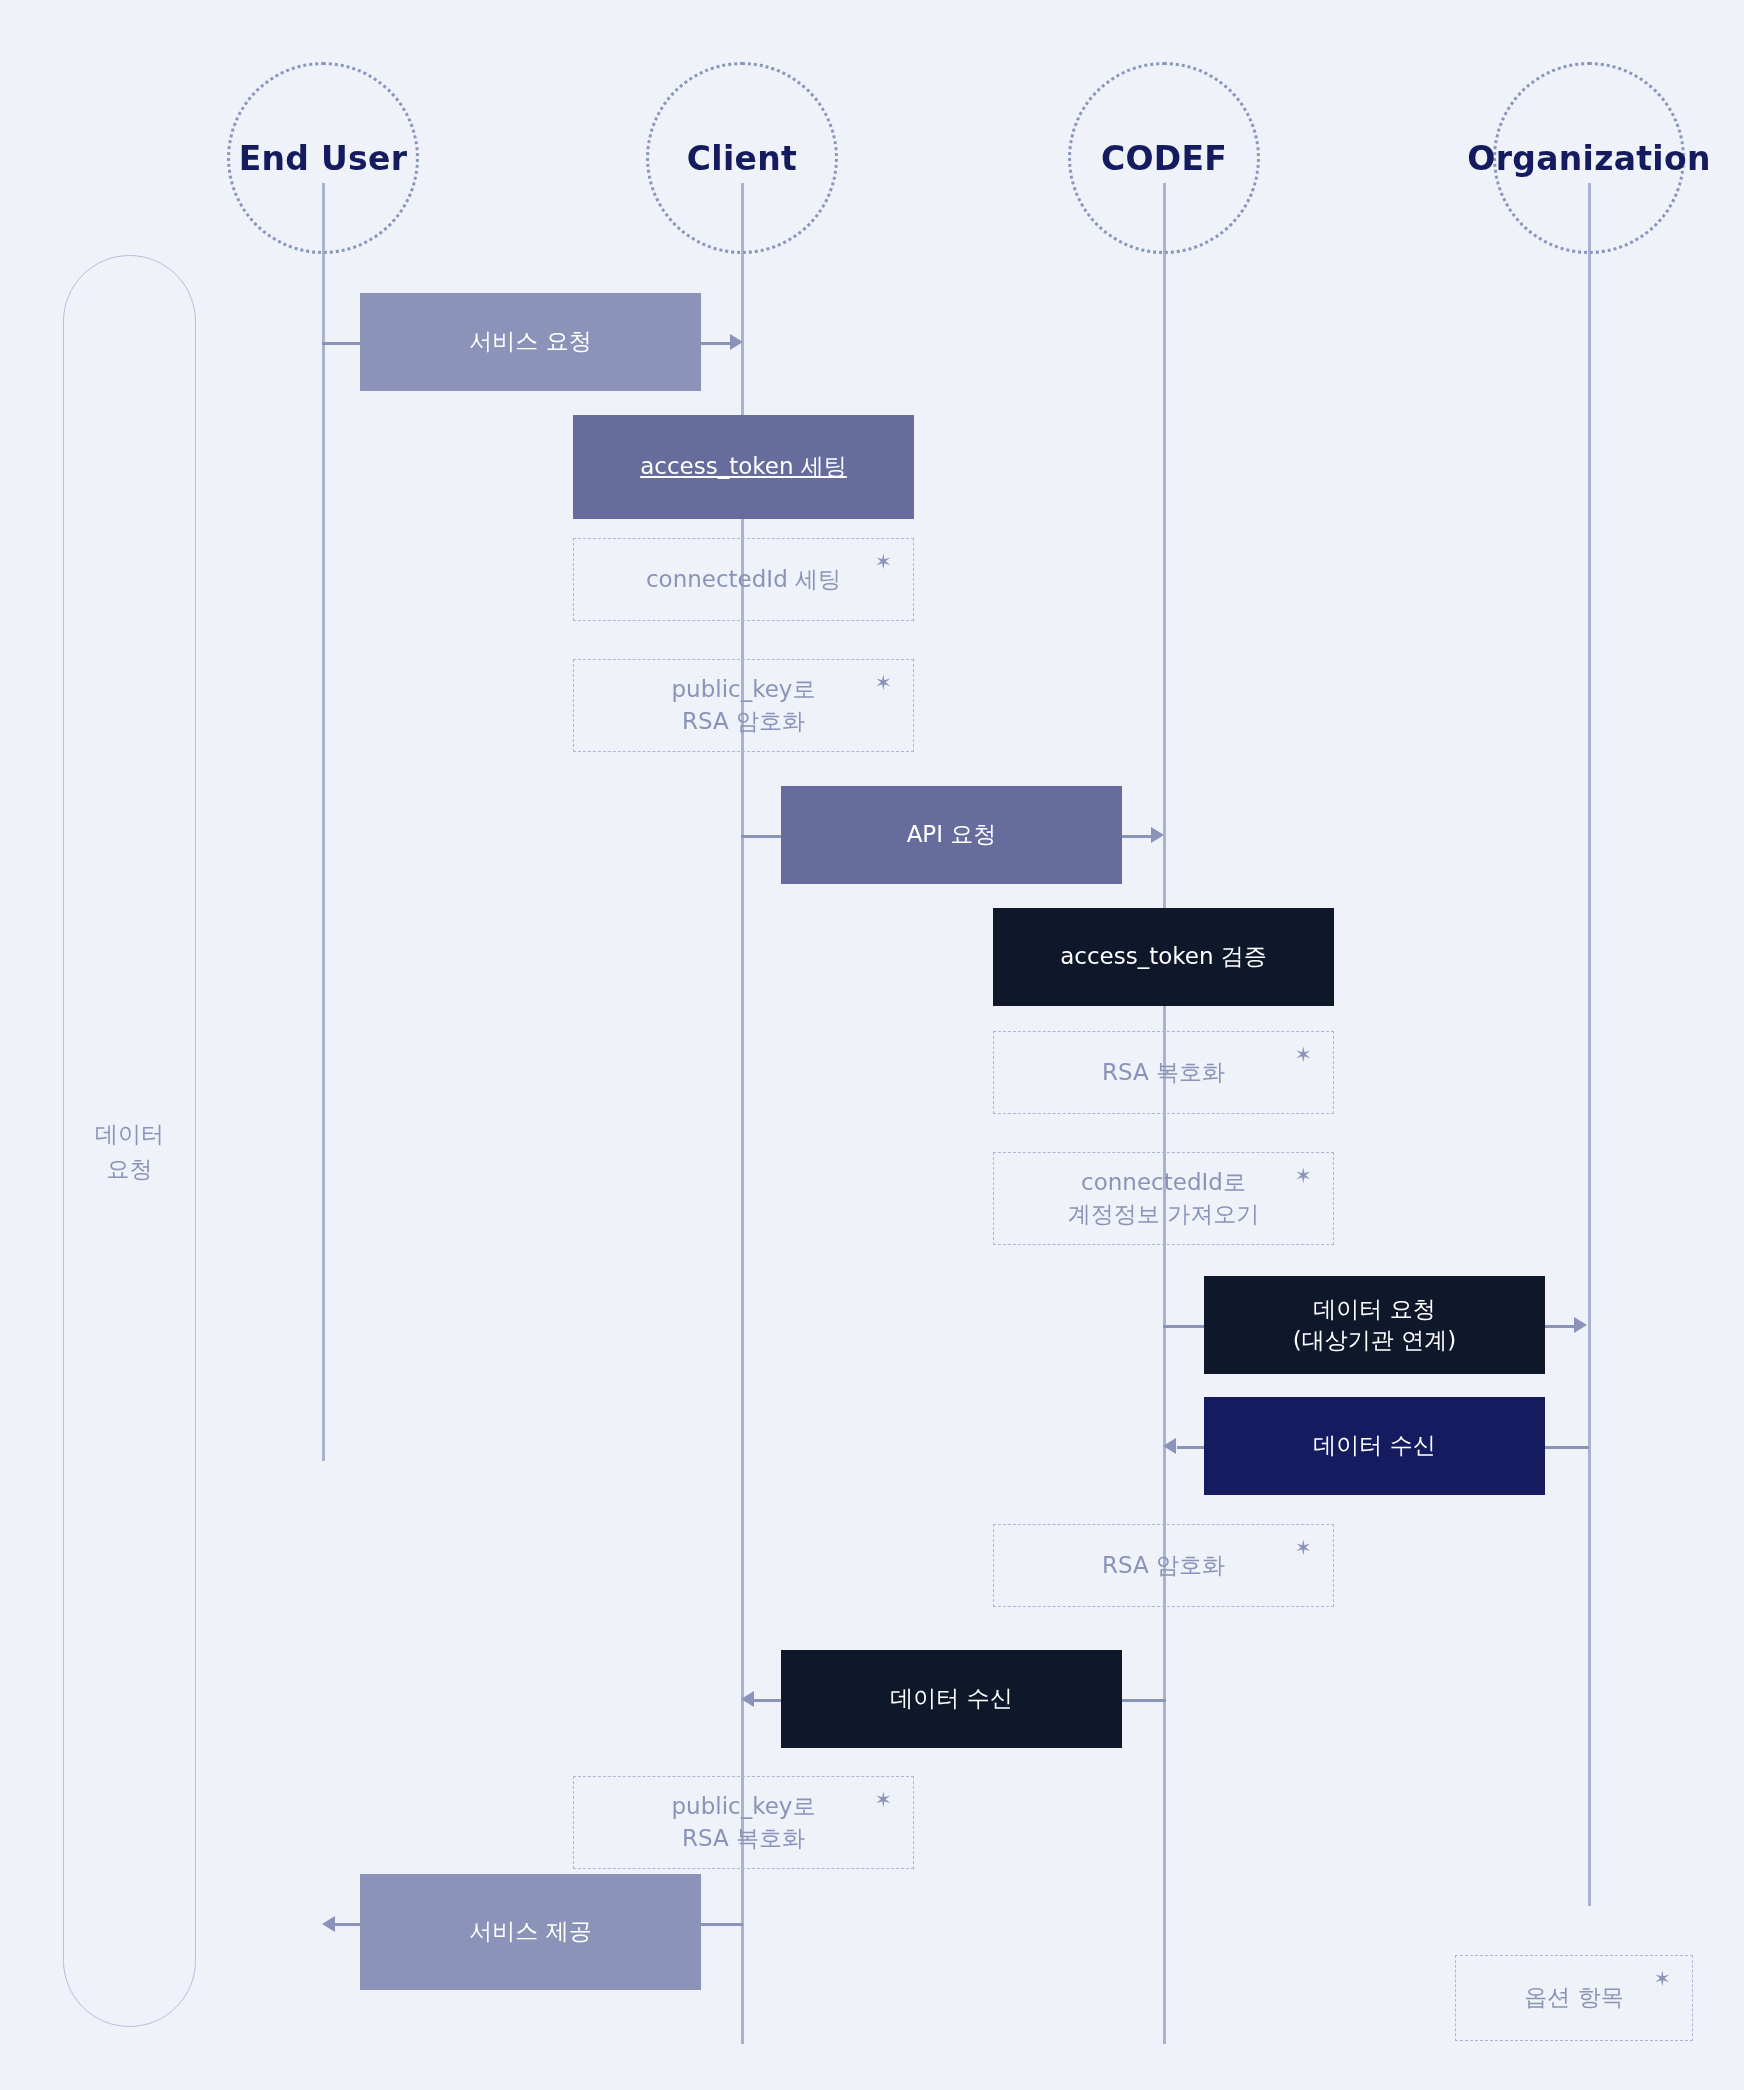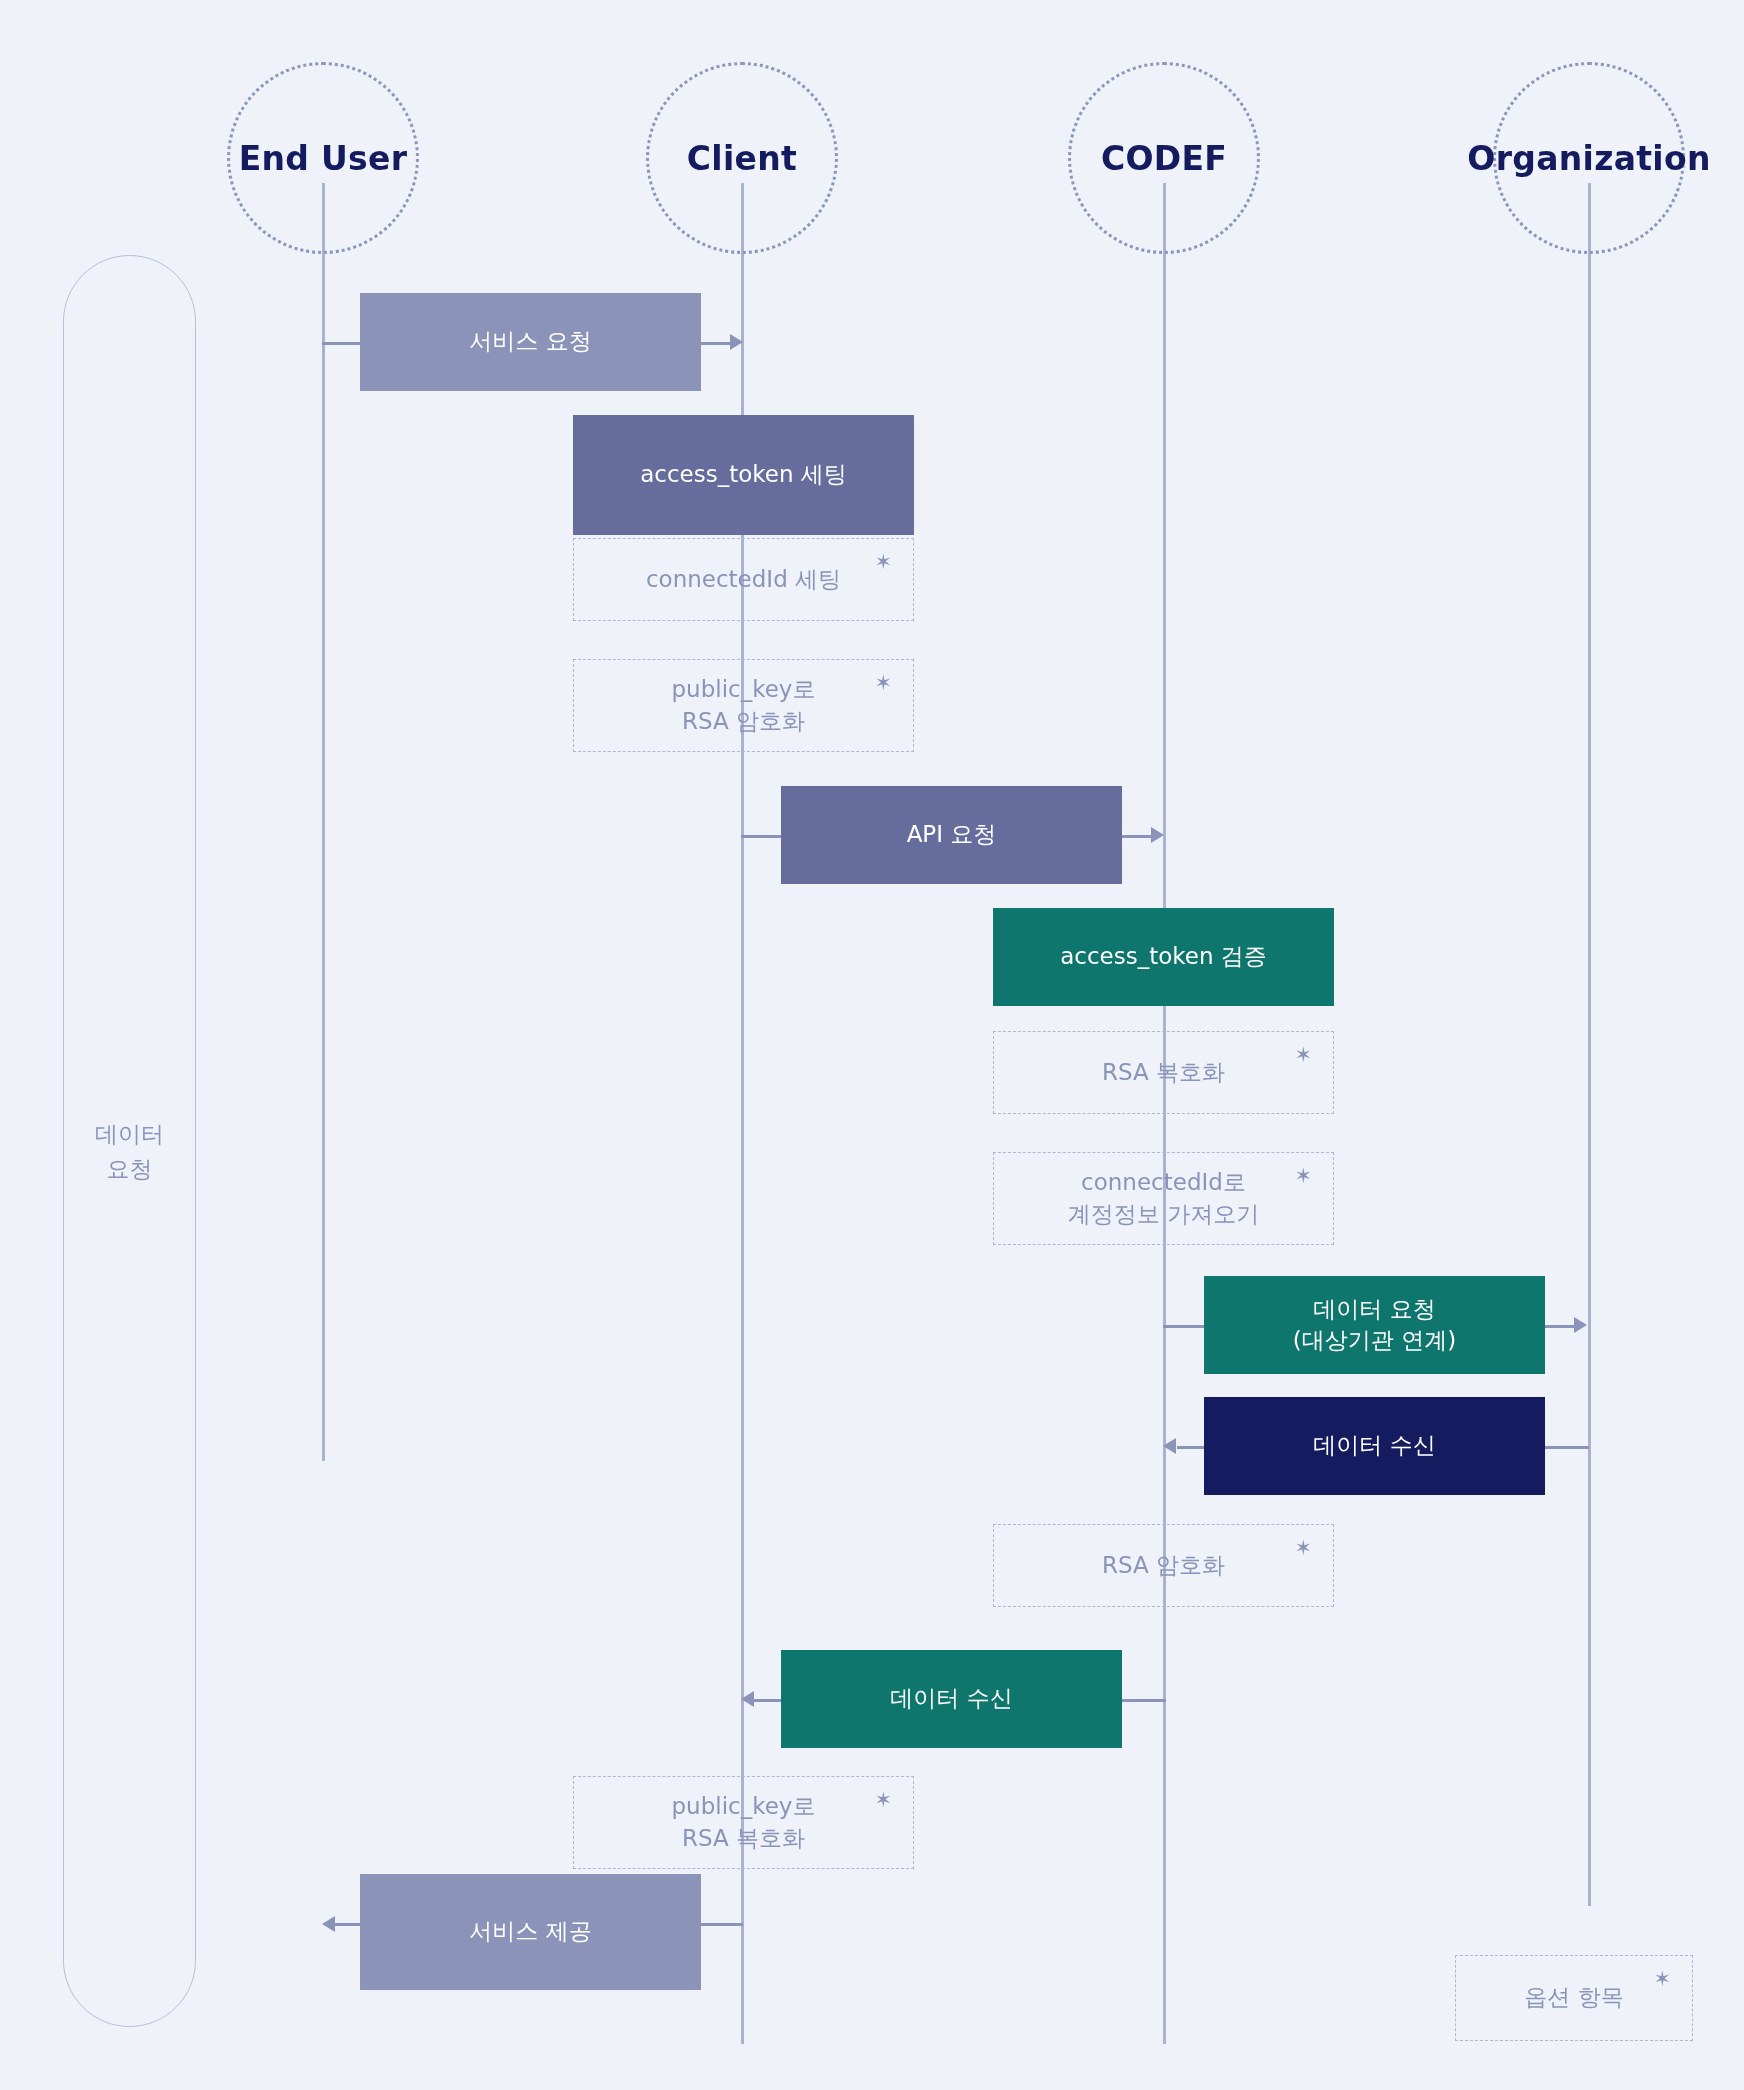--- a/index.html
+++ b/index.html
@@ -64,21 +64,21 @@
     align-items:center;
     justify-content:center;
     text-align:center;
     color:#ffffff;
     font-size:23px;
     line-height:1.35;
     white-space:pre-line;
   }
   .box.lilac   {background:#8c93b8;}
   .box.indigo  {background:#666d9c;}
-  .box.deep    {background:#0f766e;}
+  .box.deep    {background:#0f172a;}
   .box.navy    {background:#141b5e;}
 
   .box.optional{
     background:transparent;
     border:1.9px dashed #aeb6d4;
     color:#8b93b8;
   }
   .star{
     position:absolute;
     top:13.4px;right:21px;
@@ -129,21 +129,21 @@
     <span class="actor-label">CODEF</span>
   </div>
 
   <div class="seg" style="left:322px;top:342px;width:42px;"></div>
   <div class="box lilac" style="left:360px;top:293px;width:341px;height:98px;">
     <span>서비스 요청</span>
   </div>
   <div class="seg" style="left:701px;top:342px;width:31px;"></div>
   <div class="arrow right" style="left:730px;top:334px;"></div>
 
-  <div class="box indigo" style="left:573px;top:415px;width:341px;height:120px;">
+  <div class="box indigo" style="left:573px;top:415px;width:341px;height:104px;text-decoration:underline;">
     <span>access_token 세팅</span>
   </div>
 
   <div class="box optional" style="left:573px;top:538px;width:341px;height:83px;">
     <span class="star">✶</span>
     <span>connectedId 세팅</span>
   </div>
 
   <div class="box optional" style="left:573px;top:659px;width:341px;height:93px;">
     <span class="star">✶</span>

